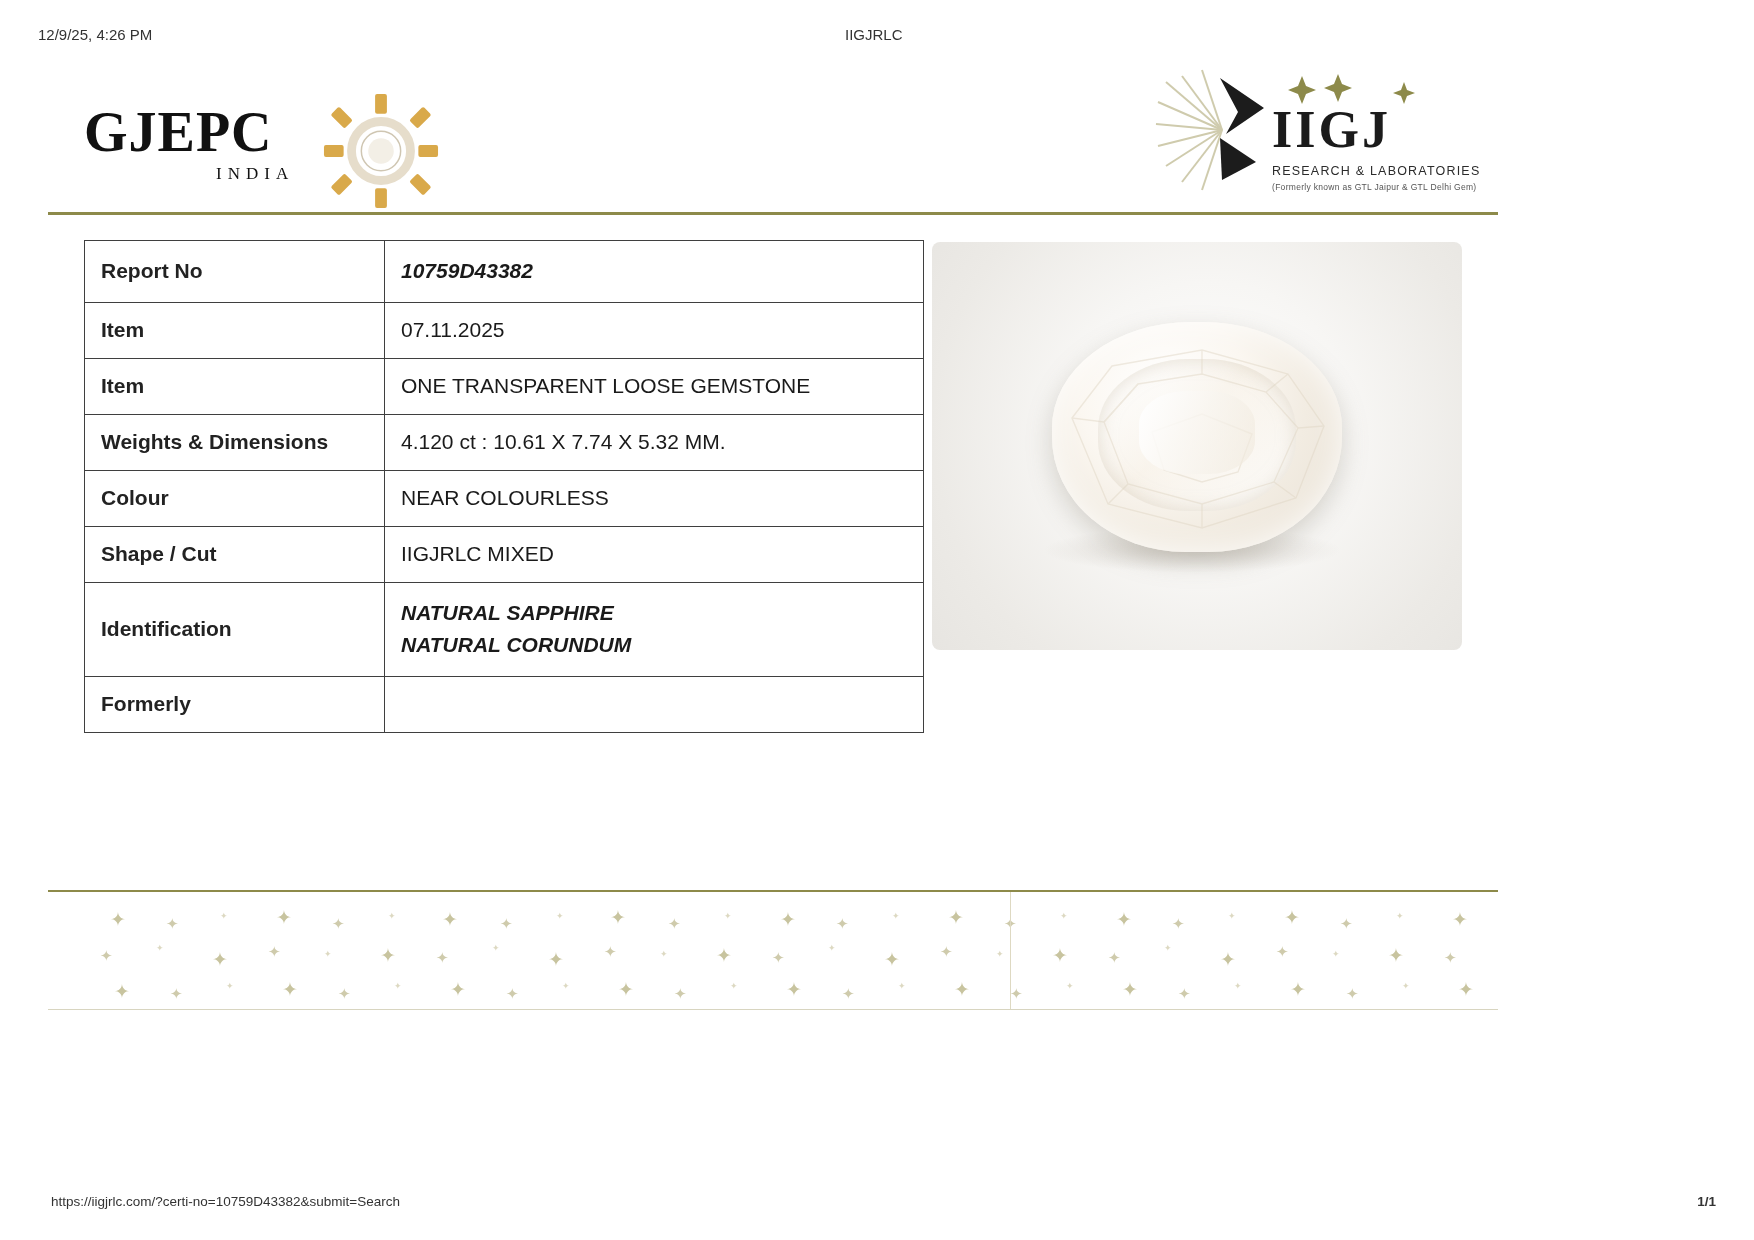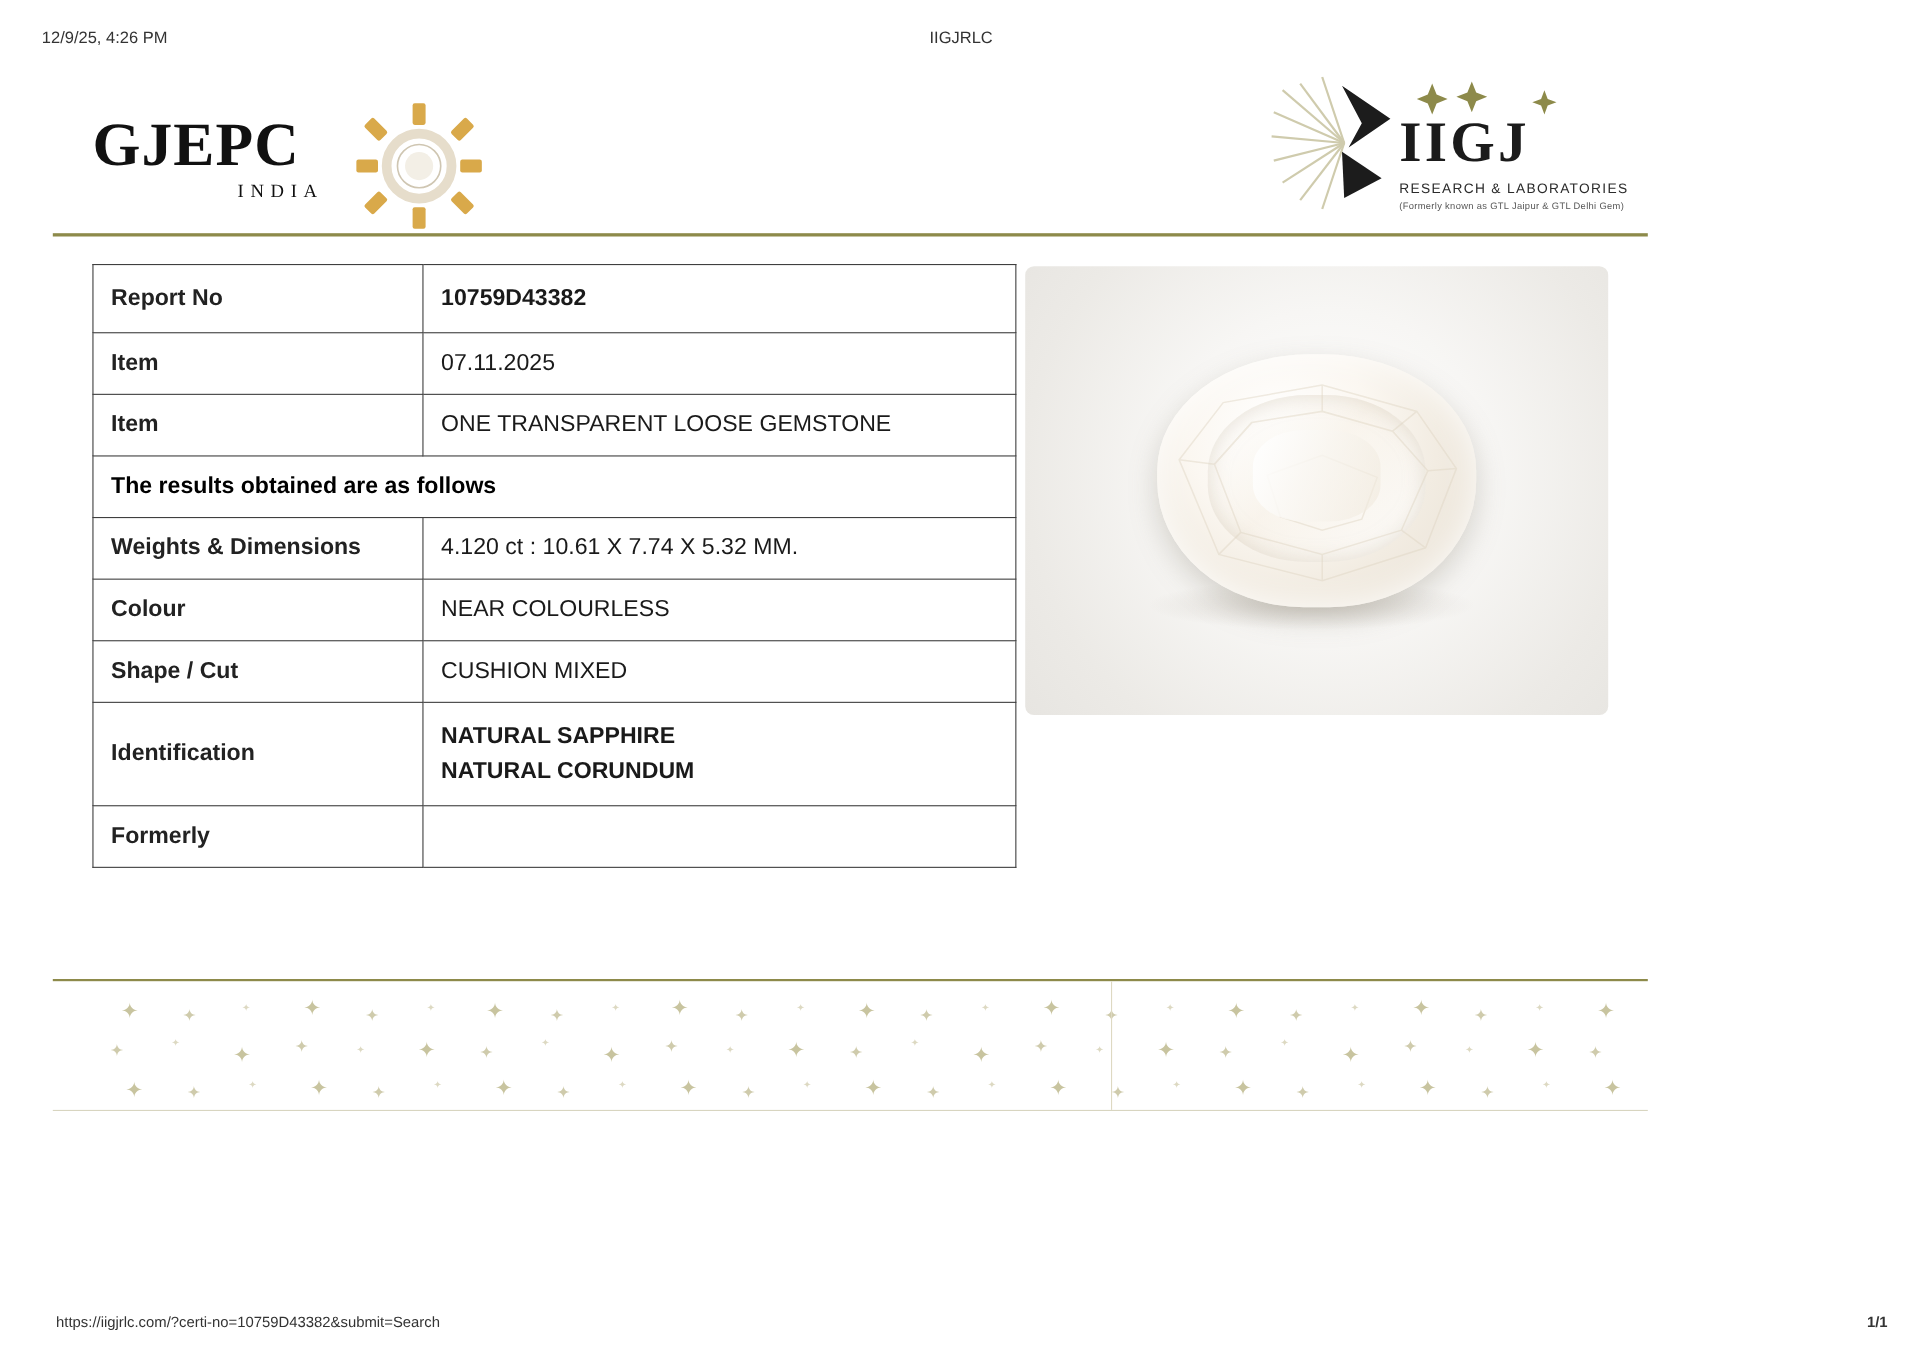--- a/index.html
+++ b/index.html
@@ -179,20 +179,21 @@
   table.report td.value {
     color: #1a1a1a;
   }
   table.report td.full {
     font-weight: 700;
     font-size: 21px;
   }
   table.report td.value.strong {
     font-weight: 700;
     line-height: 1.55;
+    font-style: italic;
   }
   table.report tr.tall td { height: 78px; }
 
   
   .photo {
     position: absolute;
     left: 884px;
     top: 2px;
     width: 530px;
     height: 408px;
@@ -358,33 +359,30 @@
         </tr>
         <tr>
           <td class="label">Item</td>
           <td class="value">07.11.2025</td>
         </tr>
         <tr>
           <td class="label">Item</td>
           <td class="value">ONE TRANSPARENT LOOSE GEMSTONE</td>
         </tr>
         <tr>
-          <td class="full" colspan="2">The results obtained are as follows</td>
-        </tr>
-        <tr>
           <td class="label">Weights &amp; Dimensions</td>
           <td class="value">4.120 ct : 10.61 X 7.74 X 5.32 MM.</td>
         </tr>
         <tr>
           <td class="label">Colour</td>
           <td class="value">NEAR COLOURLESS</td>
         </tr>
         <tr>
           <td class="label">Shape / Cut</td>
-          <td class="value">CUSHION MIXED</td>
+          <td class="value">IIGJRLC MIXED</td>
         </tr>
         <tr class="tall">
           <td class="label">Identification</td>
           <td class="value strong">
             <div>NATURAL SAPPHIRE</div>
             <div>NATURAL CORUNDUM</div>
           </td>
         </tr>
         <tr>
           <td class="label">Formerly</td>

